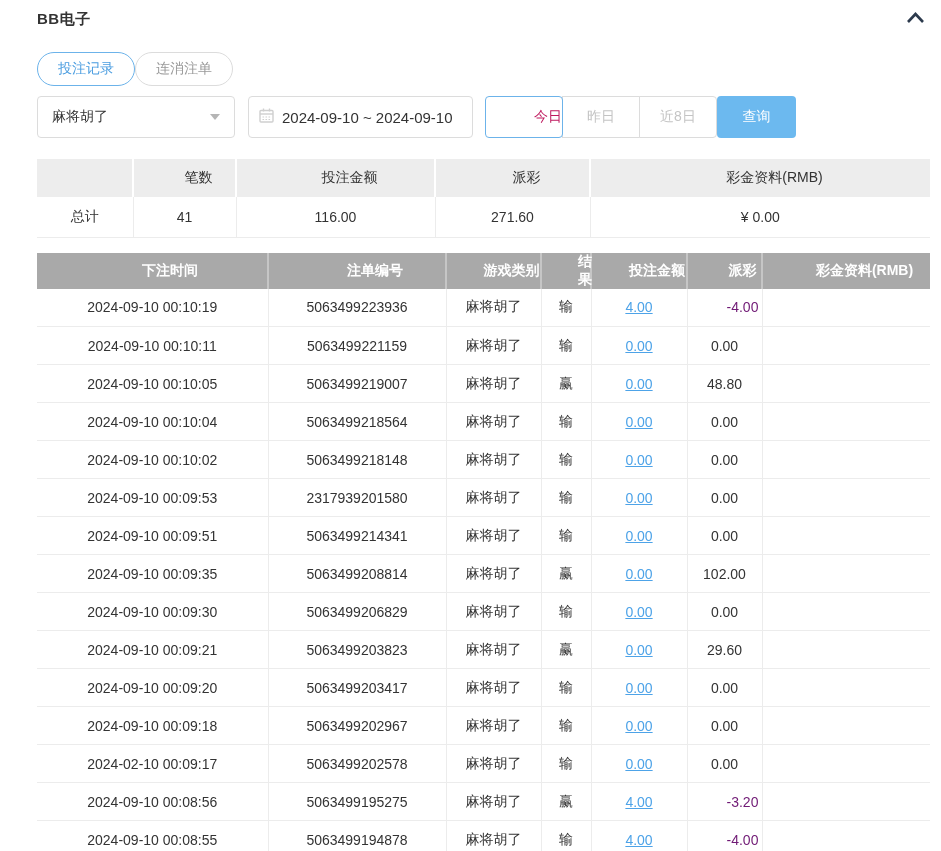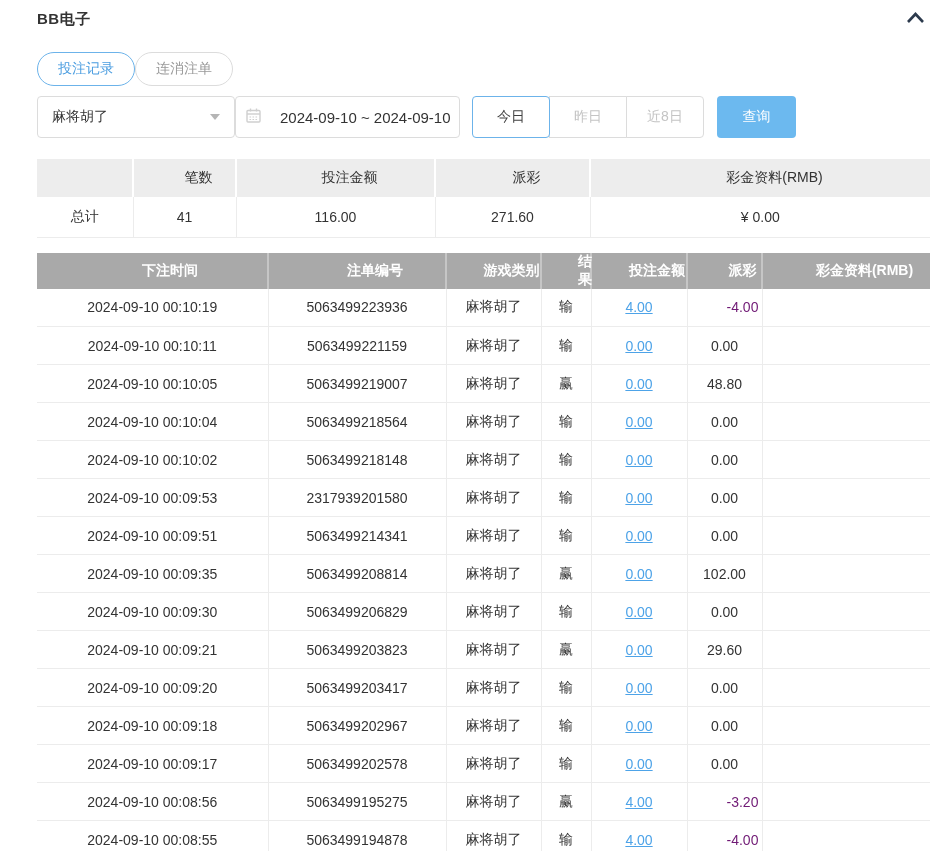--- a/index.html
+++ b/index.html
@@ -31,38 +31,38 @@
     display: flex; align-items: center; justify-content: space-between;
     padding: 0 14px; cursor: pointer; background: #fff;
   }
   .game-select .sel-text { font-size: 14px; color: #333; }
   .caret-down {
     width: 0; height: 0; border-left: 5px solid transparent;
     border-right: 5px solid transparent; border-top: 6px solid #b5b5b5;
   }
   .date-input {
     width: 225px; height: 42px; border: 1px solid #dcdcdc; border-radius: 4px;
-    display: flex; align-items: center; padding: 0 10px; 
-    cursor: pointer; background: #fff; gap: 11px;
+    display: flex; align-items: center; padding: 0 10px; margin-left: 13px;
+    cursor: pointer; background: #fff;
   }
   .date-input .date-text { font-size: 15px; color: #333; margin-left: 8px; white-space: nowrap; }
   .range-group { display: flex; margin-left: 12px; }
   .range-btn {
     width: 78px; height: 42px; background: #fff; border: 1px solid #dcdcdc;
     font-size: 14px; color: #c4c4c4; margin-left: -1px; cursor: pointer;
     font-family: inherit;
   }
   .range-btn:first-child { margin-left: 0; border-radius: 4px 0 0 4px; }
   .range-btn:last-child { border-radius: 0 4px 4px 0; }
   .range-btn.active {
-    border: 1px solid #6cb3ea; color: #404040; border-radius: 4px;
-    position: relative; z-index: 2;
+    border: 1px solid #6cb3ea; color: #be185d; border-radius: 4px;
+    position: relative; z-index: 2; text-align: right;
   }
   .search-btn {
-    width: 79px; height: 42px; margin-left: 13px; border: none; border-radius: 4px;
+    width: 79px; height: 42px; border: none; border-radius: 4px;
     background: #6cb9ef; color: #fff; font-size: 14px; cursor: pointer;
     font-family: inherit;
   }
 
   
   table { border-collapse: collapse; table-layout: fixed; width: 893px; font-size: 14px; }
 
   .summary-table { margin-top: 21px; }
   .summary-table th {
     background: #ededed; height: 38px; font-weight: normal; color: #333;
@@ -291,21 +291,21 @@
           <tr>
     <td>2024-09-10 00:09:18</td>
     <td>5063499202967</td>
     <td>麻将胡了</td>
     <td>输</td>
     <td><a href="#" class="amount-link">0.00</a></td>
     <td>0.00</td>
     <td></td>
   </tr>
           <tr>
-    <td>2024-09-10 00:09:17</td>
+    <td>2024-02-10 00:09:17</td>
     <td>5063499202578</td>
     <td>麻将胡了</td>
     <td>输</td>
     <td><a href="#" class="amount-link">0.00</a></td>
     <td>0.00</td>
     <td></td>
   </tr>
           <tr>
     <td>2024-09-10 00:08:56</td>
     <td>5063499195275</td>

